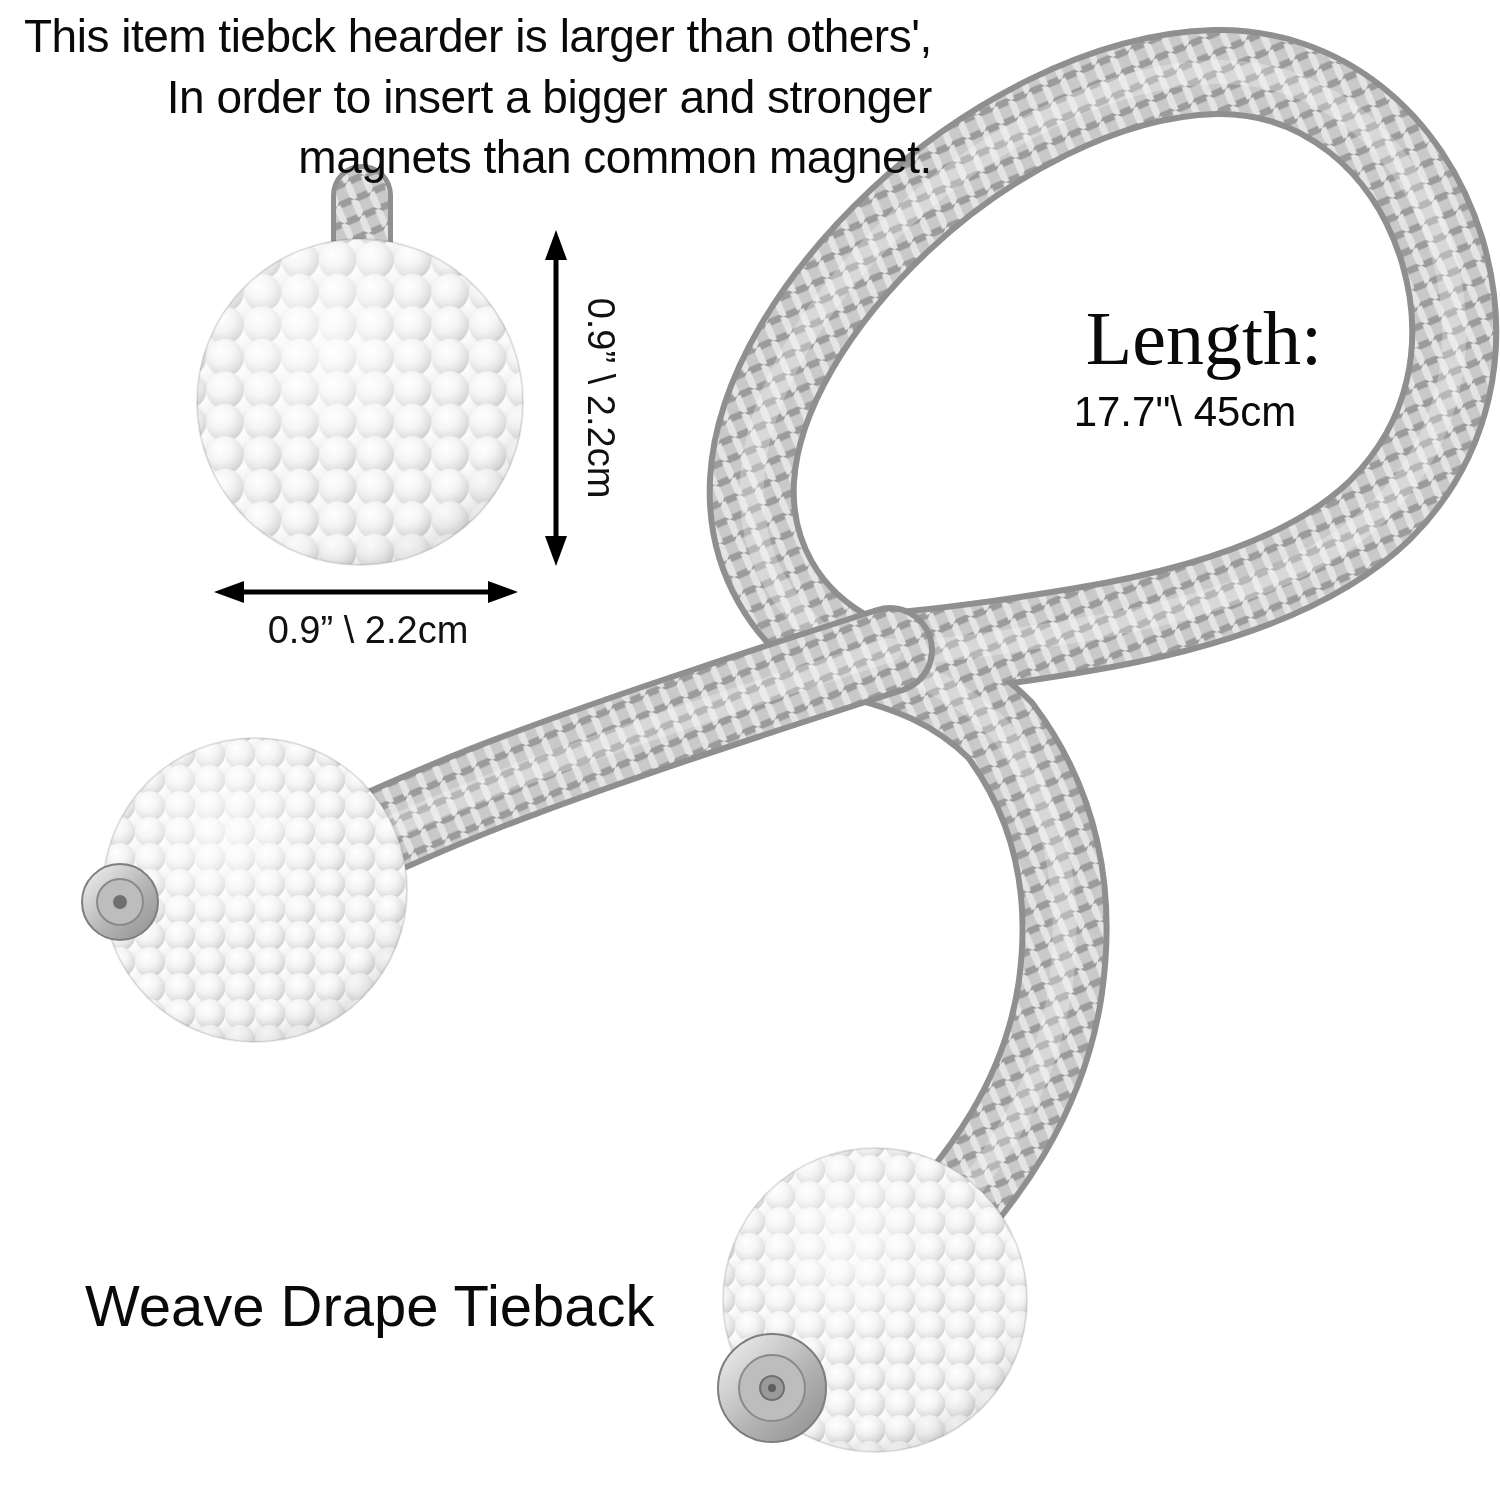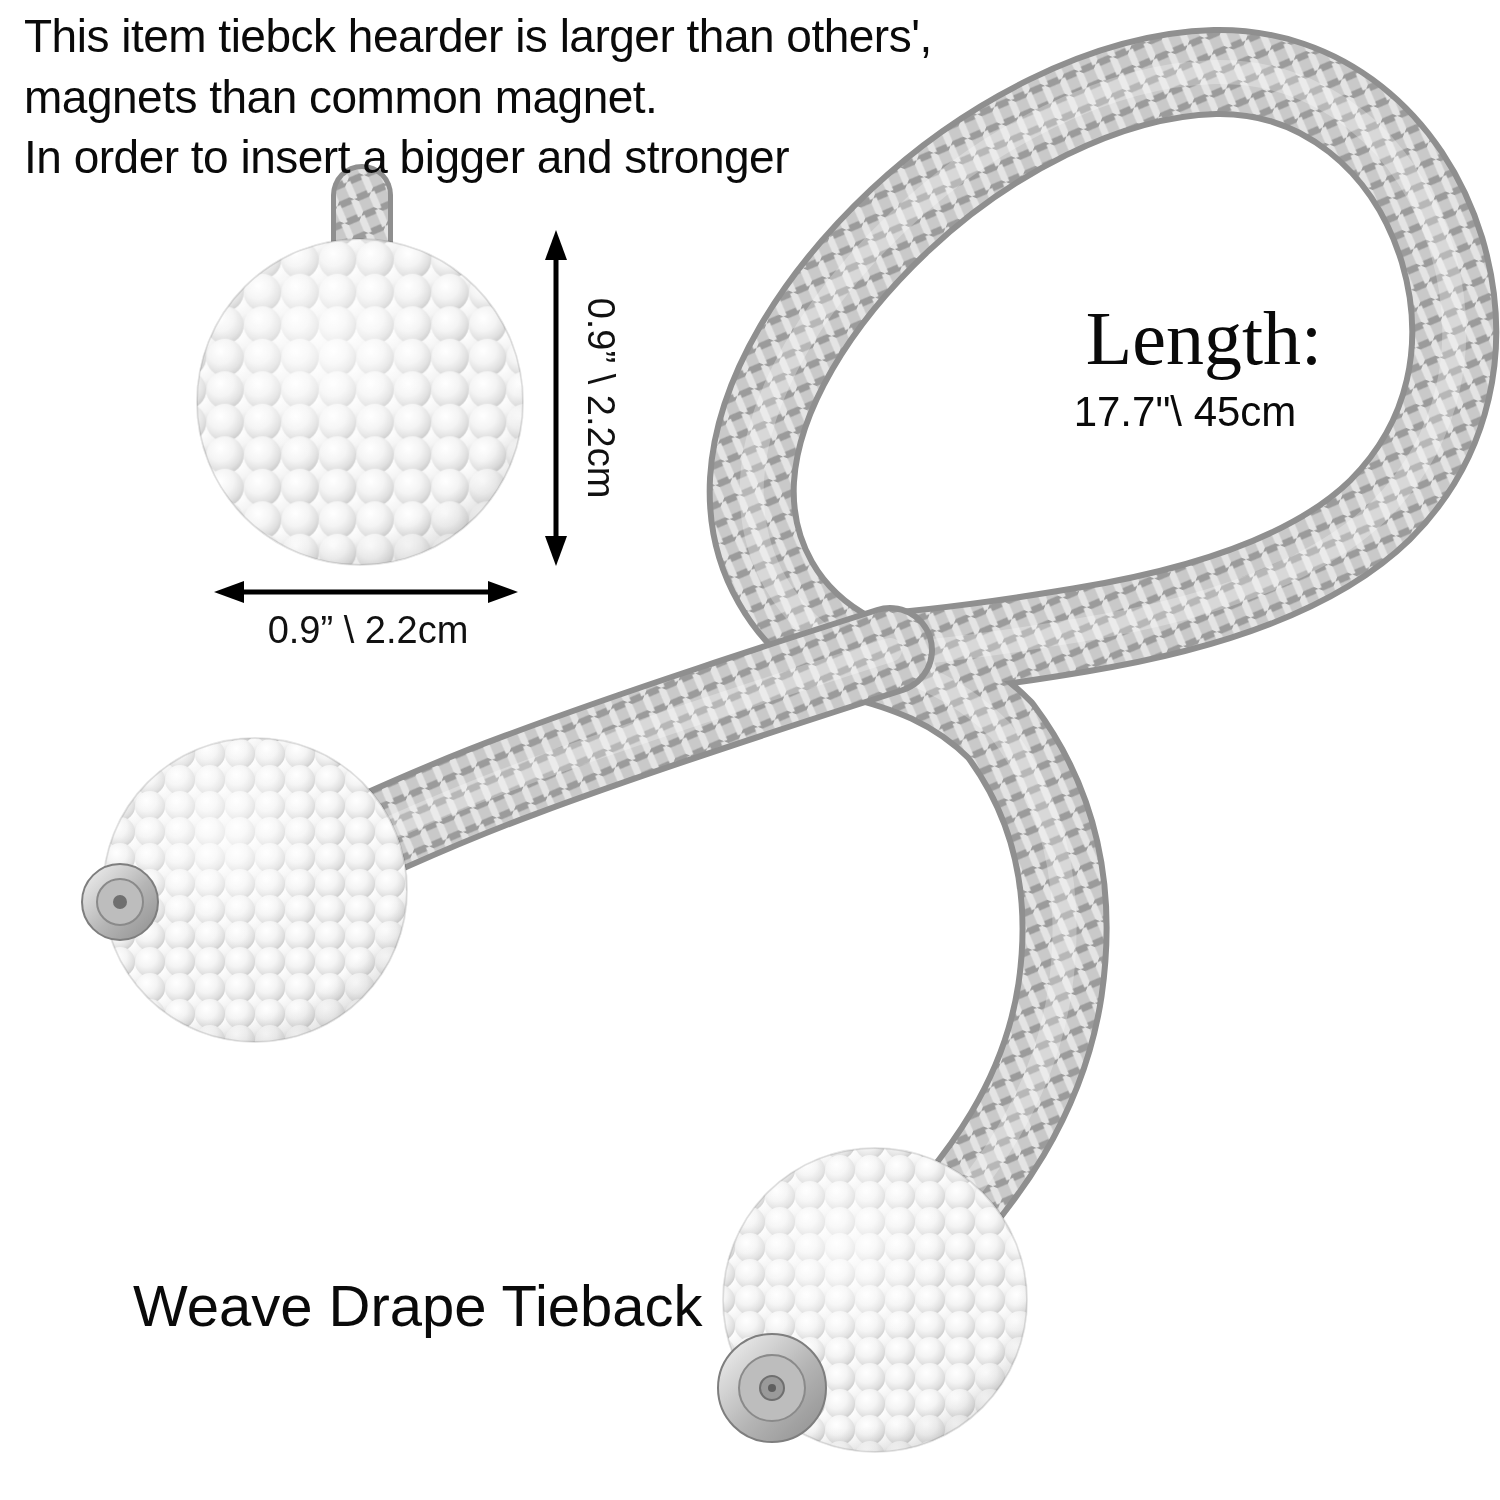--- a/index.html
+++ b/index.html
@@ -3,20 +3,21 @@
 <meta charset="utf-8">
 <style>
   html,body{margin:0;padding:0;background:#fff;}
   .canvas{
     position:relative;
     width:1500px;height:1464px;
     background:#ffffff;
     font-family:"Liberation Sans", sans-serif;
     color:#000;
     overflow:hidden;
+    text-align:right;
   }
   .scene-svg{position:absolute;left:0;top:0;width:1500px;height:1500px;}
   .header{
     position:absolute;left:24px;top:6px;
     font-size:46px;line-height:1.32;letter-spacing:-0.5px;
     font-weight:400;color:#0a0a0a;white-space:nowrap;
   }
   .dim-label{
     position:absolute;font-size:38px;color:#111;white-space:nowrap;
   }
@@ -34,21 +35,21 @@
     font-family:"Liberation Serif", serif;
     font-size:76px;color:#0a0a0a;white-space:nowrap;margin-left:46px;
   }
   .length-value{
     position:absolute;left:1185px;top:412px;
     transform:translate(-50%,-50%);
     font-size:42px;color:#0a0a0a;white-space:nowrap;
   }
   .product-label{
     position:absolute;left:85px;top:1272px;
-    font-size:58px;color:#0a0a0a;white-space:nowrap;margin-left:48px;
+    font-size:58px;color:#0a0a0a;white-space:nowrap;
   }
 </style>
 </head>
 <body>
 
 <div class="canvas">
 
   <svg class="scene-svg" viewBox="0 0 1500 1500" aria-hidden="true">
     <defs>
       <radialGradient id="pearlG" cx="0.38" cy="0.32" r="0.78">
@@ -193,22 +194,22 @@
 
     <g fill="#000">
       <line x1="234" y1="592" x2="498" y2="592" stroke="#000" stroke-width="5"></line>
       <polygon points="214,592 244,581 244,603"></polygon>
       <polygon points="518,592 488,581 488,603"></polygon>
     </g>
   </svg>
 
   <div class="header">
     <div>This item tiebck hearder is larger than others',</div>
+    <div>In order to insert a bigger and stronger</div>
     <div>magnets than common magnet.</div>
-    <div>In order to insert a bigger and stronger</div>
   </div>
 
   <div class="dim-label dim-v">0.9” \ 2.2cm</div>
   <div class="dim-label dim-h">0.9”  \ 2.2cm</div>
 
   <div class="length-title">Length:</div>
   <div class="length-value">17.7"\ 45cm</div>
 
   <div class="product-label">Weave Drape Tieback</div>
 

